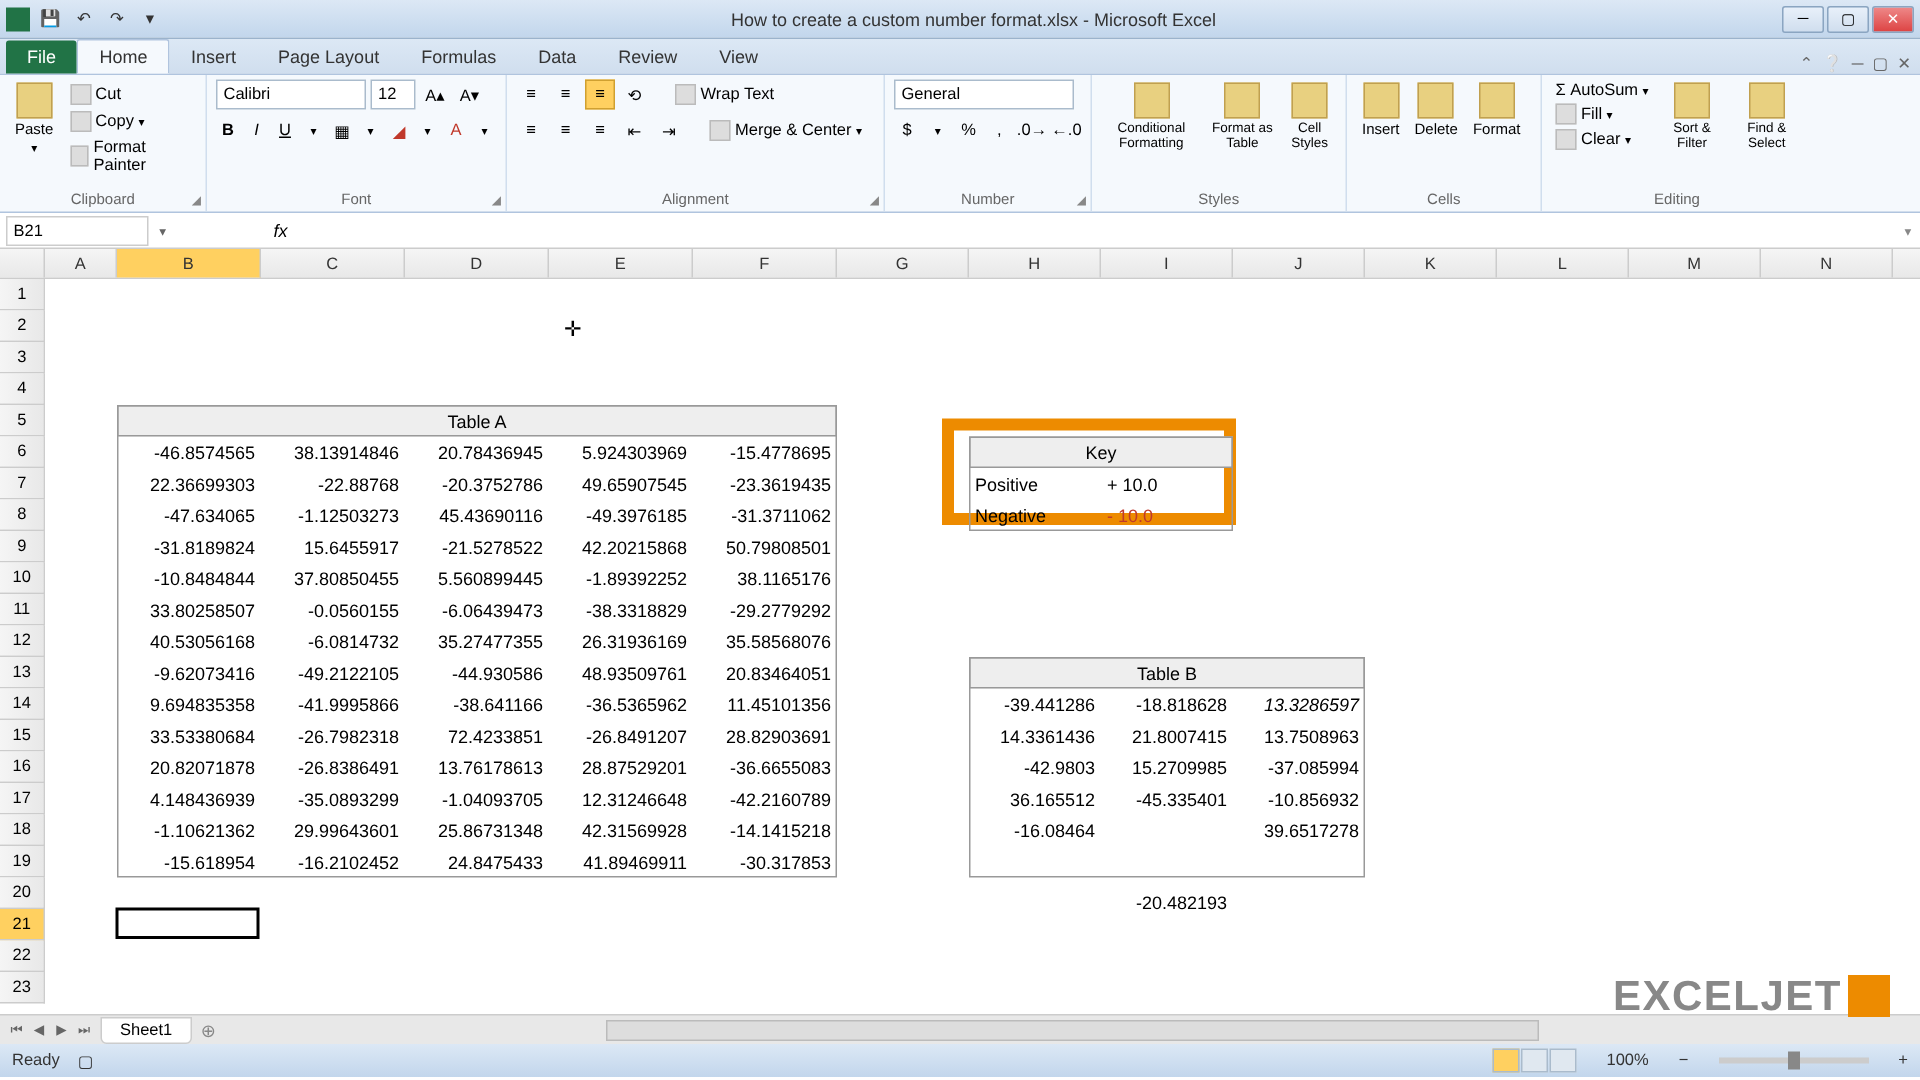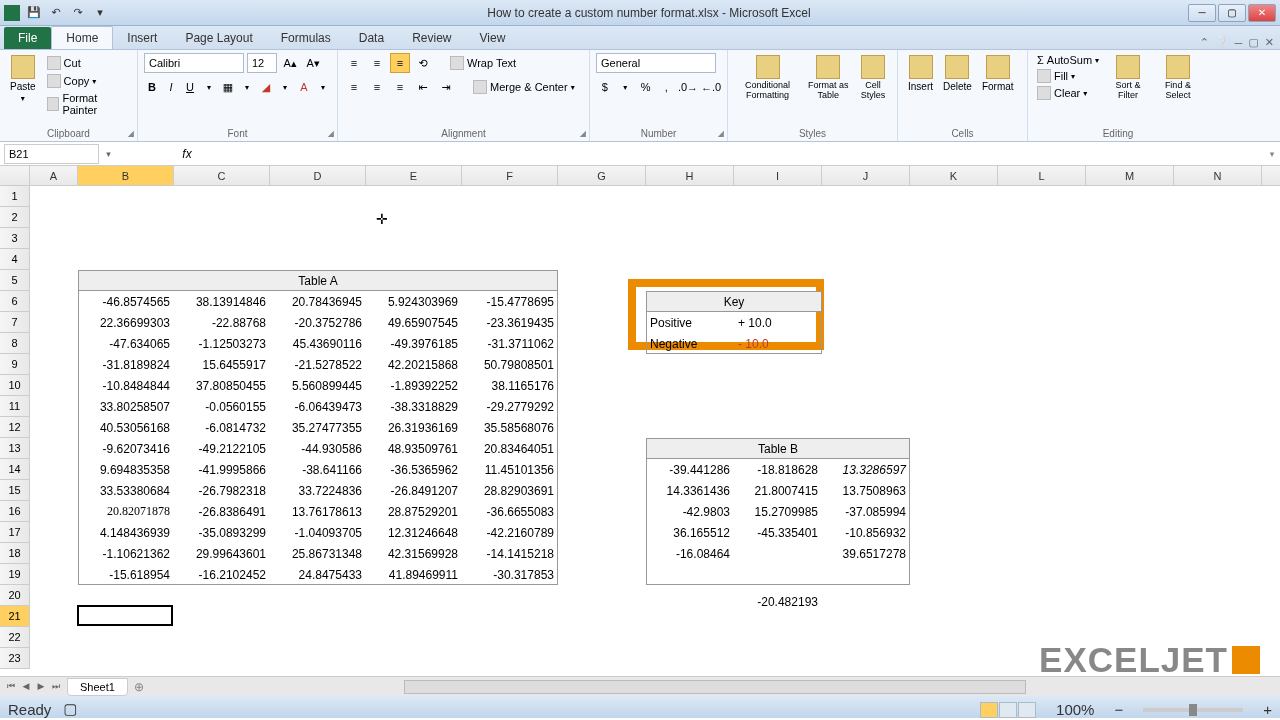--- a/index.html
+++ b/index.html
@@ -66,29 +66,29 @@
 
 .sheet-bar { height: 20px; background: #e8e8e8; display: flex; align-items: center; border-top: 1px solid #ccc; }
 .sheet-nav { display: flex; gap: 1px; padding: 0 4px; }
 .sheet-nav-btn { width: 14px; font-size: 9px; text-align: center; color: #666; }
 .sheet-tab { background: #fff; padding: 2px 12px; font-size: 11px; border: 1px solid #ccc; border-radius: 0 0 4px 4px; }
 .sheet-add { padding: 0 6px; font-size: 12px; color: #888; }
 .hscroll { flex: 1; height: 16px; display: flex; align-items: center; justify-content: center; }
 .hscroll-track { width: 55%; height: 14px; background: #ddd; border: 1px solid #bbb; }
 
 
-.status-bar { height: 22px; background: linear-gradient(#dce8f5, #c2d6ec); display: flex; align-items: flex-end; padding: 0 8px; font-size: 15px; color: #333; }
+.status-bar { height: 22px; background: linear-gradient(#dce8f5, #c2d6ec); display: flex; align-items: center; padding: 0 8px; font-size: 11px; color: #333; }
 .status-right { margin-left: auto; display: flex; align-items: center; gap: 20px; }
 .view-btns { display: flex; gap: 1px; }
 .view-btn { width: 18px; height: 16px; background: #e0e8f0; border: 1px solid #abc; }
 .view-btn.active { background: #ffd060; }
 .zoom-slider { width: 100px; height: 4px; background: #ccc; position: relative; }
 .zoom-thumb { width: 8px; height: 12px; background: #888; position: absolute; top: -4px; left: 46px; }
 
-.watermark { position: absolute; right: 20px; bottom: 40px; font-size: 35px; font-weight: bold; color: #888; letter-spacing: 1px; display: flex; align-items: center; }
+.watermark { position: absolute; right: 20px; bottom: 40px; font-size: 28px; font-weight: bold; color: #888; letter-spacing: 1px; display: flex; align-items: center; }
 .watermark .wm-icon { width: 28px; height: 28px; background: #ed8b00; margin-left: 4px; }
 
 .cursor-cross { position: absolute; font-size: 14px; color: #000; }
 </style>
 </head>
 <body>
 
 <div class="titlebar">
   <div class="app-icon"></div>
   <div class="qat">
@@ -396,24 +396,24 @@
         <div class="cell rj" style="left: 240px; top: 252px; width: 96px;">-44.930586</div>
         <div class="cell rj" style="left: 336px; top: 252px; width: 96px;">48.93509761</div>
         <div class="cell rj" style="left: 432px; top: 252px; width: 96px;">20.83464051</div>
         <div class="cell rj" style="left: 48px; top: 273px; width: 96px;">9.694835358</div>
         <div class="cell rj" style="left: 144px; top: 273px; width: 96px;">-41.9995866</div>
         <div class="cell rj" style="left: 240px; top: 273px; width: 96px;">-38.641166</div>
         <div class="cell rj" style="left: 336px; top: 273px; width: 96px;">-36.5365962</div>
         <div class="cell rj" style="left: 432px; top: 273px; width: 96px;">11.45101356</div>
         <div class="cell rj" style="left: 48px; top: 294px; width: 96px;">33.53380684</div>
         <div class="cell rj" style="left: 144px; top: 294px; width: 96px;">-26.7982318</div>
-        <div class="cell rj" style="left: 240px; top: 294px; width: 96px;">33.7224836</div>
+        <div class="cell rj" style="left: 240px; top: 294px; width: 96px;">72.4233851</div>
         <div class="cell rj" style="left: 336px; top: 294px; width: 96px;">-26.8491207</div>
         <div class="cell rj" style="left: 432px; top: 294px; width: 96px;">28.82903691</div>
-        <div class="cell rj" style="left: 48px; top: 315px; width: 96px; font-family: Liberation Serif, serif;">20.82071878</div>
+        <div class="cell rj" style="left: 48px; top: 315px; width: 96px;">20.82071878</div>
         <div class="cell rj" style="left: 144px; top: 315px; width: 96px;">-26.8386491</div>
         <div class="cell rj" style="left: 240px; top: 315px; width: 96px;">13.76178613</div>
         <div class="cell rj" style="left: 336px; top: 315px; width: 96px;">28.87529201</div>
         <div class="cell rj" style="left: 432px; top: 315px; width: 96px;">-36.6655083</div>
         <div class="cell rj" style="left: 48px; top: 336px; width: 96px;">4.148436939</div>
         <div class="cell rj" style="left: 144px; top: 336px; width: 96px;">-35.0893299</div>
         <div class="cell rj" style="left: 240px; top: 336px; width: 96px;">-1.04093705</div>
         <div class="cell rj" style="left: 336px; top: 336px; width: 96px;">12.31246648</div>
         <div class="cell rj" style="left: 432px; top: 336px; width: 96px;">-42.2160789</div>
         <div class="cell rj" style="left: 48px; top: 357px; width: 96px;">-1.10621362</div>

